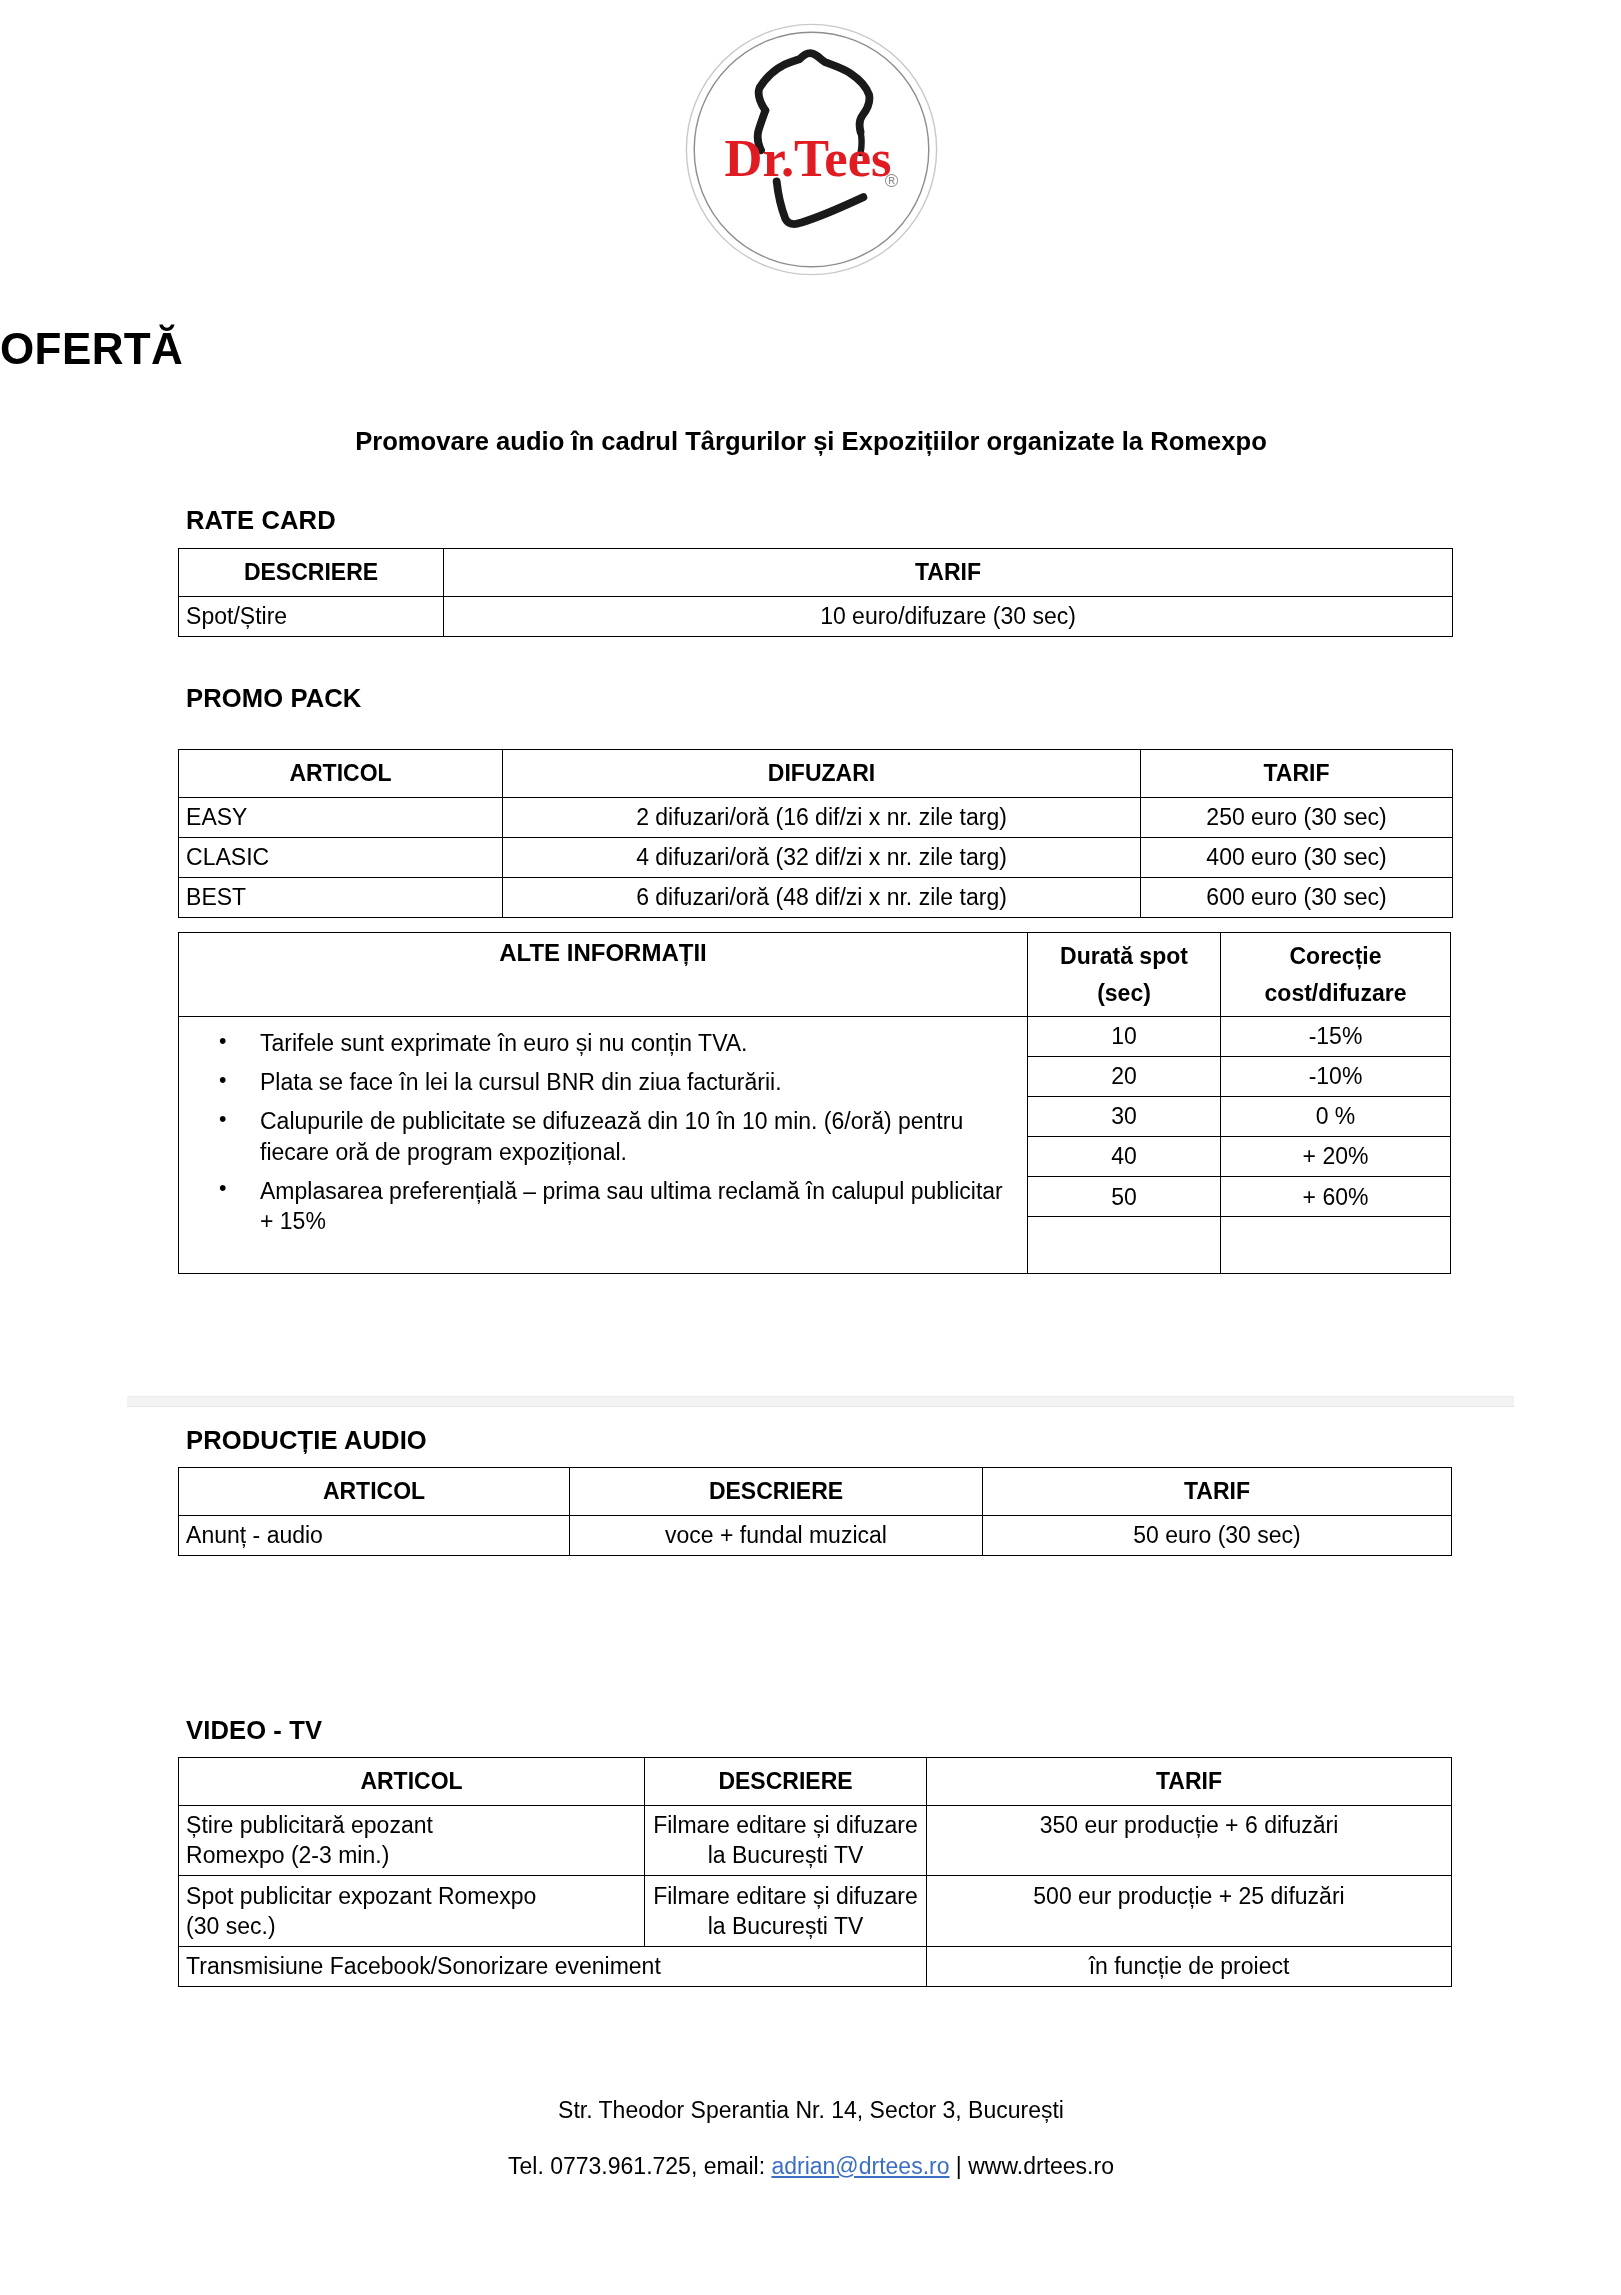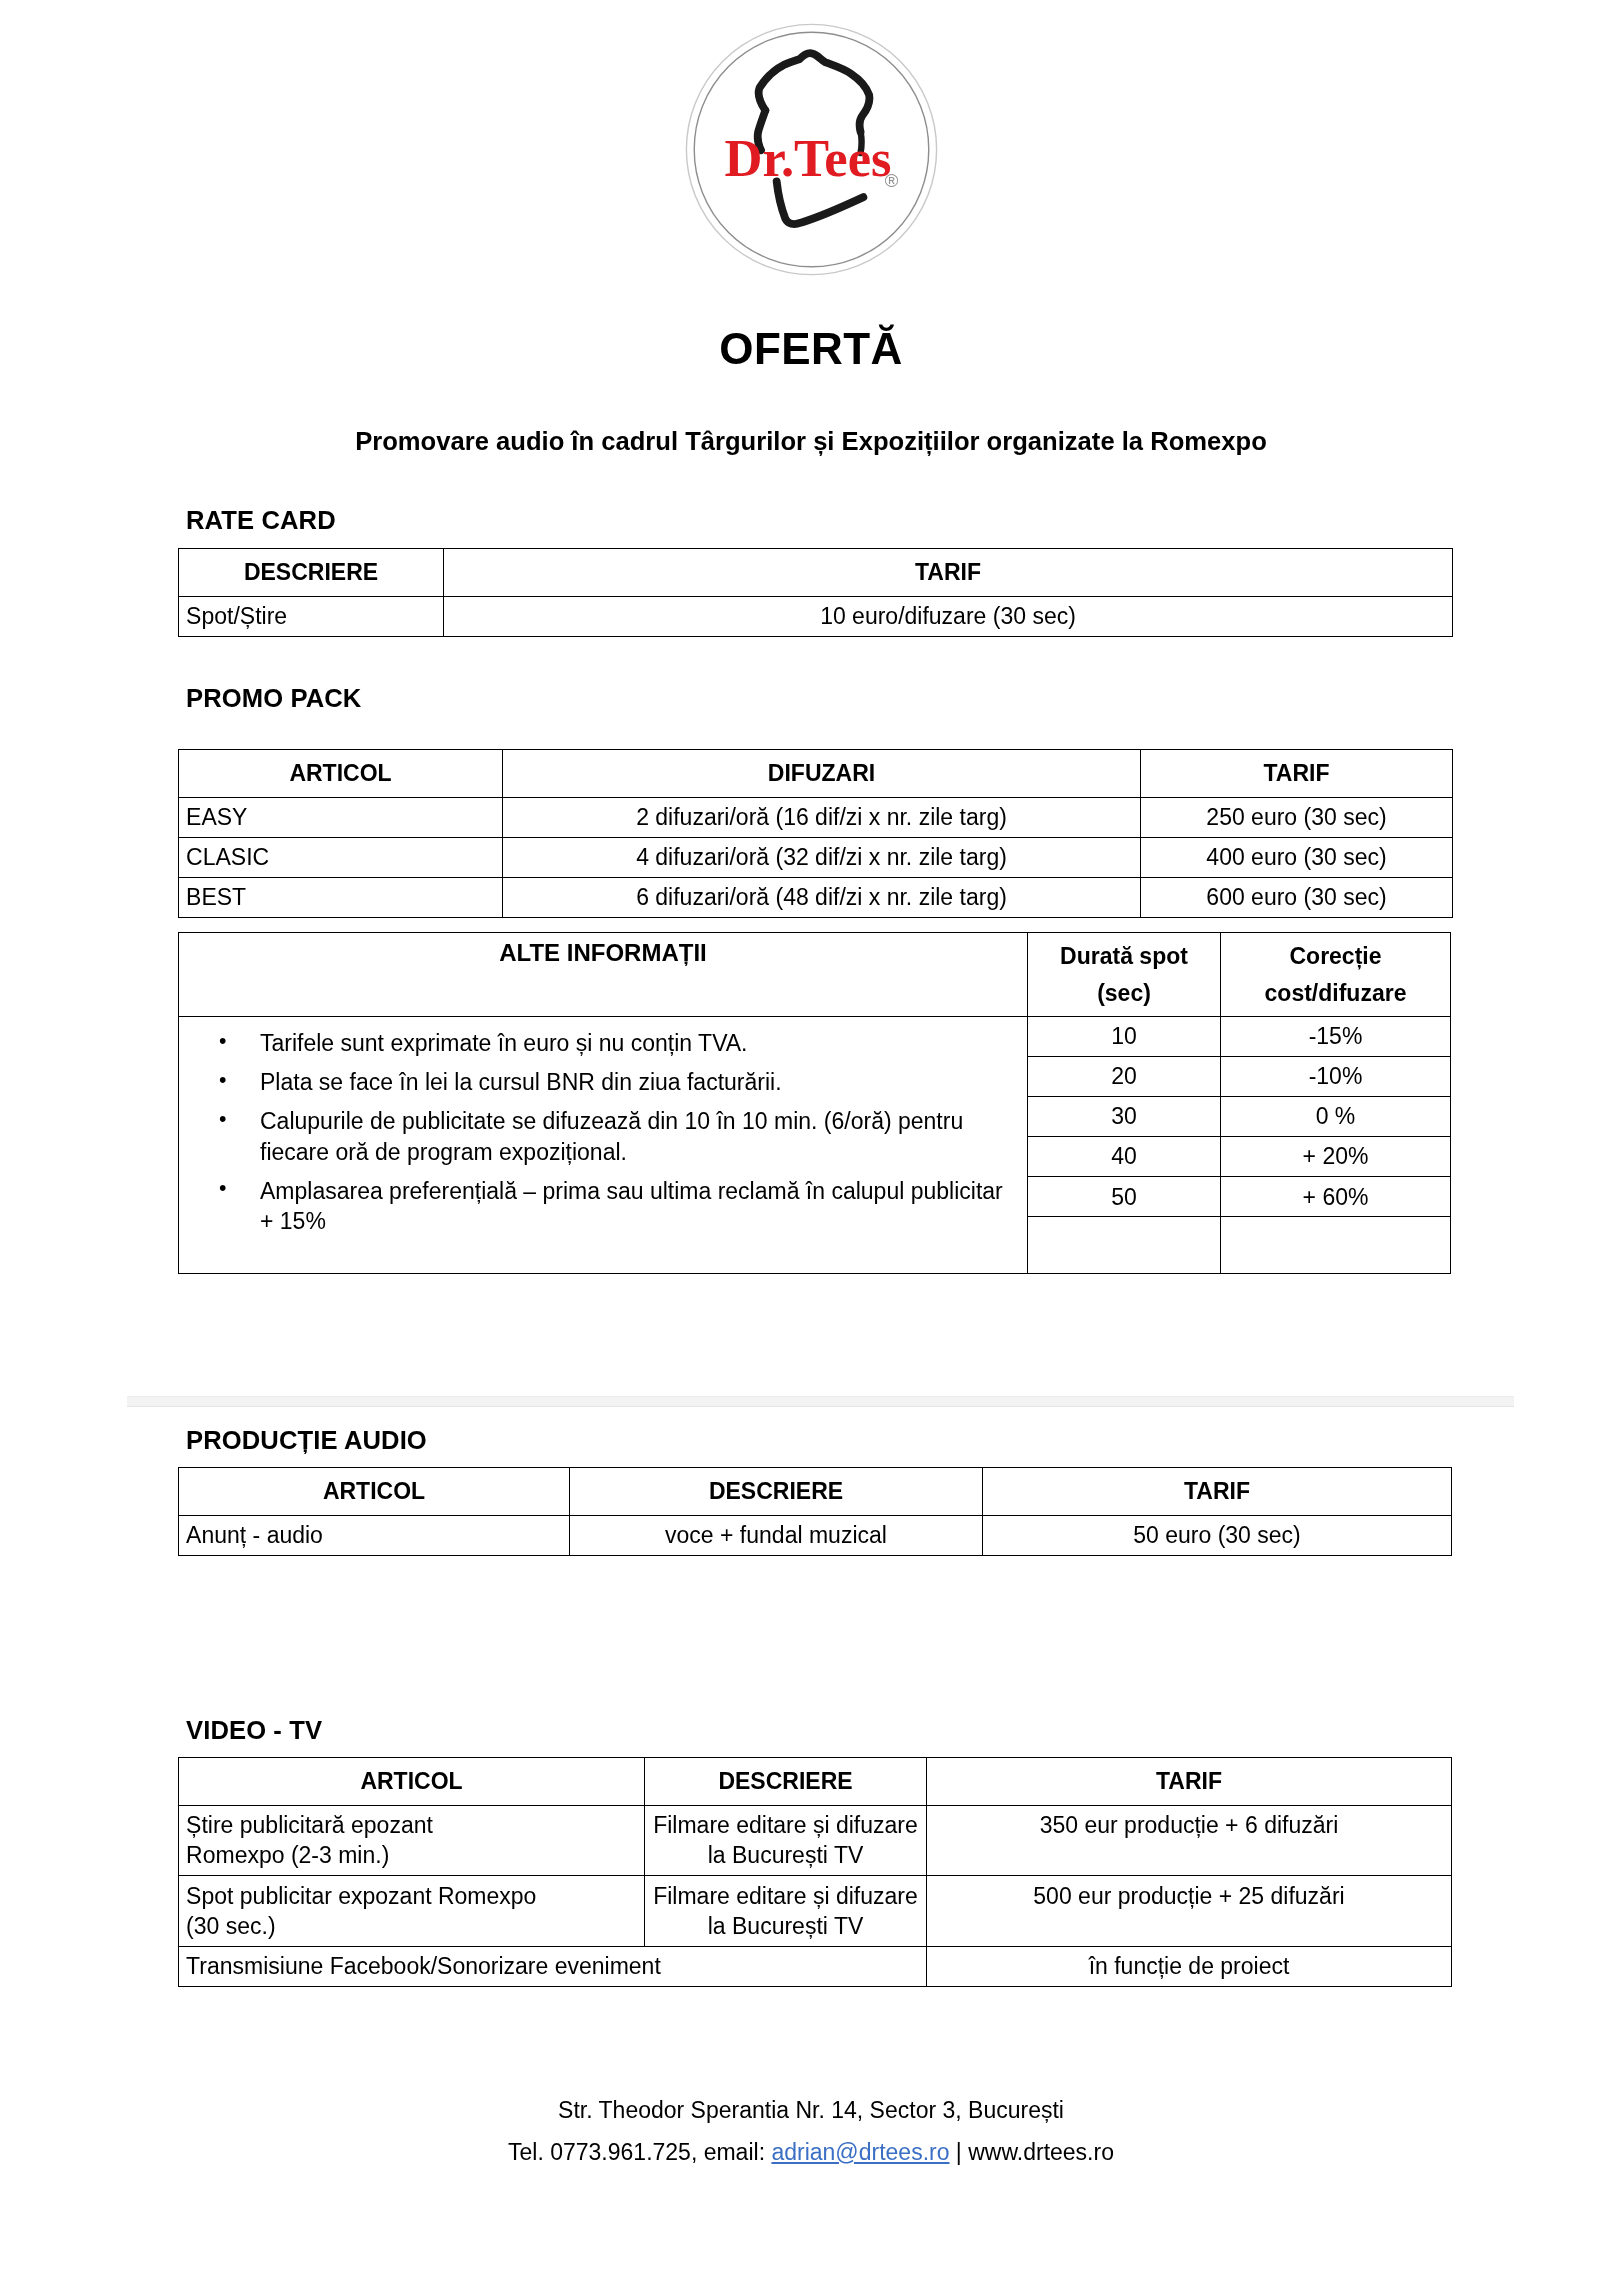--- a/index.html
+++ b/index.html
@@ -37,21 +37,20 @@
     height: 263px;
   }
   .logo svg { display: block; width: 263px; height: 263px; }
 
   
   .doc-title {
     position: absolute;
     top: 324px;
     left: 0;
     width: 1622px;
-    text-align: center;
     font-size: 44px;
     font-weight: bold;
     letter-spacing: 0.4px;
   }
   .doc-subtitle {
     position: absolute;
     top: 427px;
     left: 0;
     width: 1622px;
     text-align: center;
@@ -145,21 +144,21 @@
     top: 2093px;
     width: 1622px;
     text-align: center;
     font-size: 23px;
     line-height: 1.55;
   }
   .footer a.maillink {
     color: #3b6fc4;
     text-decoration: underline;
   }
-  .footer .line2 { margin-top: 6px; }
+  .footer .line2 { margin-top: 20px; }
 </style>
 </head>
 <body>
 
 <div class="page">
 
   <div class="logo-wrap">
     <div class="logo">
       <svg viewBox="0 0 370 370" xmlns="http://www.w3.org/2000/svg">
         <circle cx="185" cy="185" r="176" fill="#ffffff" stroke="#c9c9c9" stroke-width="2"></circle>

